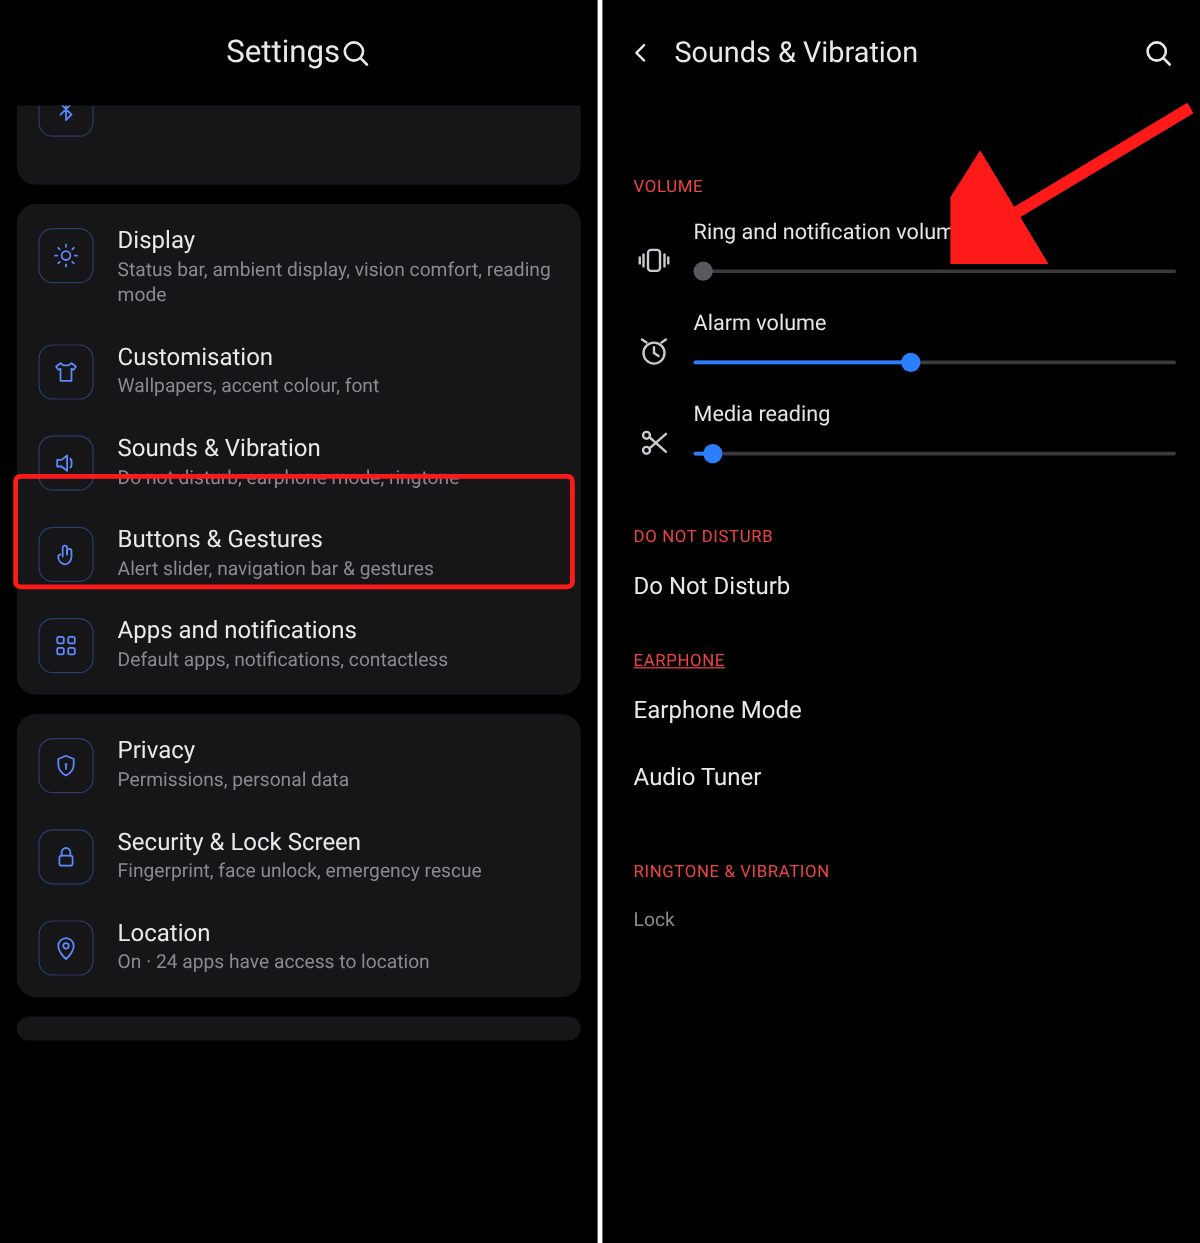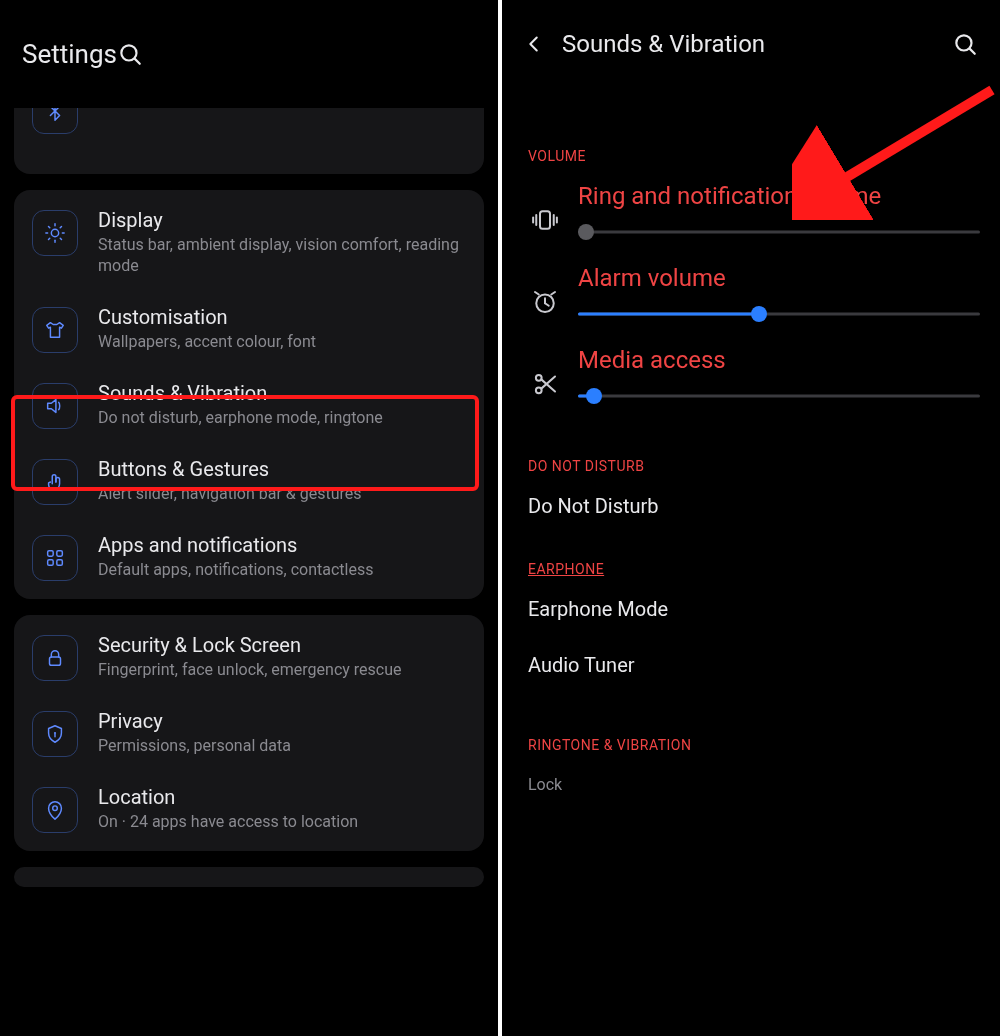--- a/index.html
+++ b/index.html
@@ -2,21 +2,21 @@
 <html><head>
   <meta charset="utf-8">
   <style>
     * { box-sizing: border-box; margin: 0; padding: 0; font-family: -apple-system, BlinkMacSystemFont, 'Segoe UI', Roboto, Helvetica, Arial, sans-serif; -webkit-font-smoothing: antialiased; }
     html, body { width: 1000px; height: 1036px; overflow: hidden; background: #fff; }
     .stage { display: flex; width: 1000px; height: 1036px; }
     .pane { flex: 1 1 50%; background: #000; position: relative; overflow: hidden; }
     .divider { width: 4px; background: #fff; }
 
     
-    .lp-header{height:108px;display:flex;align-items:center;justify-content:flex-start;padding:12px 22px}
+    .lp-header{height:88px;display:flex;align-items:center;justify-content:center;padding:12px 22px}
     .lp-title{color:#e9e9ec;font-size:26px;font-weight:400}
     .lp-search{width:26px;height:26px}
 
     .sc-card{background:#161618;border-radius:16px;margin:0 14px 16px 14px;padding:4px 0}
     .sc-card.clip-top{border-top-left-radius:0;border-top-right-radius:0;margin-top:0;position:relative;overflow:hidden;height:66px}
     .sc-card.last{margin-bottom:0;height:20px}
 
     .row{display:flex;align-items:flex-start;padding:14px 18px 14px 18px}
     .icon-cell{width:46px;height:46px;border:1.5px solid #2a3d6a;border-radius:12px;display:flex;align-items:center;justify-content:center;flex:0 0 46px;margin-top:2px}
     .icon-cell svg{width:22px;height:22px;stroke:#5f8aff;fill:none;stroke-width:1.6;stroke-linecap:round;stroke-linejoin:round}
@@ -32,21 +32,21 @@
     .rp-title{color:#e9e9ec;font-size:24px;font-weight:400;flex:1}
     .rp-search{width:26px;height:26px}
 
     .sec-label{color:#ef4444;font-size:14px;letter-spacing:.5px;padding:0 0 0 26px;margin-top:24px;margin-bottom:4px;font-weight:400}
     .sec-label.first{margin-top:60px}
 
     .vol{display:flex;align-items:center;padding:14px 20px 10px 26px}
     .vol-ico{width:34px;height:34px;flex:0 0 34px;display:flex;align-items:center;justify-content:center;margin-right:16px;margin-top:18px}
     .vol-ico svg{width:30px;height:30px;stroke:#c9c9cf;fill:none;stroke-width:1.6;stroke-linecap:round;stroke-linejoin:round}
     .vol-body{flex:1}
-    .vol-lab{color:#ef4444;font-size:24px;margin-bottom:14px}
+    .vol-lab{color:#e5e5e5;font-size:18px;margin-bottom:14px}
     .slider{position:relative;height:16px}
     .track{position:absolute;top:50%;left:0;right:0;height:3px;background:#3a3a3e;border-radius:2px;transform:translateY(-50%)}
     .fill{position:absolute;top:50%;left:0;height:3px;background:#2b7fff;border-radius:2px;transform:translateY(-50%)}
     .thumb{position:absolute;top:50%;width:16px;height:16px;border-radius:50%;transform:translate(-50%,-50%)}
     .thumb.grey{background:#5a5a5e}
     .thumb.blue{background:#2b7fff}
 
     .plain{color:#e9e9ec;font-size:20px;padding:16px 0 16px 26px}
     .plain .sub{color:#8a8a90;font-size:16px;margin-top:2px}
 
@@ -151,40 +151,40 @@
             <div class="txt">
               <div class="r-title">Apps and notifications</div>
               <div class="r-sub">Default apps, notifications, contactless</div>
             </div>
           </div>
         </div>
         <div class="sc-card">
           <div class="row">
             <div class="icon-cell">
               <svg viewBox="0 0 24 24">
-                <rect x="6" y="11" width="12" height="9" rx="2"></rect>
-                <path d="M8 11V8a4 4 0 118 0v3"></path>
-              </svg>
-            </div>
-            <div class="txt">
-              <div class="r-title">Security &amp; Lock Screen</div>
-              <div class="r-sub">Fingerprint, face unlock, emergency rescue</div>
-            </div>
-          </div>
-          <div class="row">
-            <div class="icon-cell">
-              <svg viewBox="0 0 24 24">
                 <path d="M12 3l7 3v5c0 5-3 8-7 10-4-2-7-5-7-10V6z"></path>
                 <circle cx="12" cy="11" r="1.2" fill="#5f8aff" stroke="none"></circle>
                 <line x1="12" y1="12.5" x2="12" y2="15"></line>
               </svg>
             </div>
             <div class="txt">
               <div class="r-title">Privacy</div>
               <div class="r-sub">Permissions, personal data</div>
+            </div>
+          </div>
+          <div class="row">
+            <div class="icon-cell">
+              <svg viewBox="0 0 24 24">
+                <rect x="6" y="11" width="12" height="9" rx="2"></rect>
+                <path d="M8 11V8a4 4 0 118 0v3"></path>
+              </svg>
+            </div>
+            <div class="txt">
+              <div class="r-title">Security &amp; Lock Screen</div>
+              <div class="r-sub">Fingerprint, face unlock, emergency rescue</div>
             </div>
           </div>
           <div class="row">
             <div class="icon-cell">
               <svg viewBox="0 0 24 24">
                 <path d="M12 22s7-6 7-12a7 7 0 10-14 0c0 6 7 12 7 12z"></path>
                 <circle cx="12" cy="10" r="2.5"></circle>
               </svg>
             </div>
             <div class="txt">
@@ -256,21 +256,21 @@
         <div class="vol">
           <div class="vol-ico">
             <svg viewBox="0 0 24 24">
               <circle cx="7" cy="7" r="2.3"></circle>
               <circle cx="7" cy="17" r="2.3"></circle>
               <line x1="9" y1="8.3" x2="20" y2="18"></line>
               <line x1="9" y1="15.7" x2="20" y2="6"></line>
             </svg>
           </div>
           <div class="vol-body">
-            <div class="vol-lab">Media access</div>
+            <div class="vol-lab">Media reading</div>
             <div class="slider">
               <div class="track"></div>
               <div class="fill" style="width: 4%;"></div>
               <div class="thumb blue" style="left: 4%;"></div>
             </div>
           </div>
         </div>
         <div class="sec-label" style="margin-top: 44px;">DO NOT DISTURB</div>
         <div class="plain">
           <div>Do Not Disturb</div>

